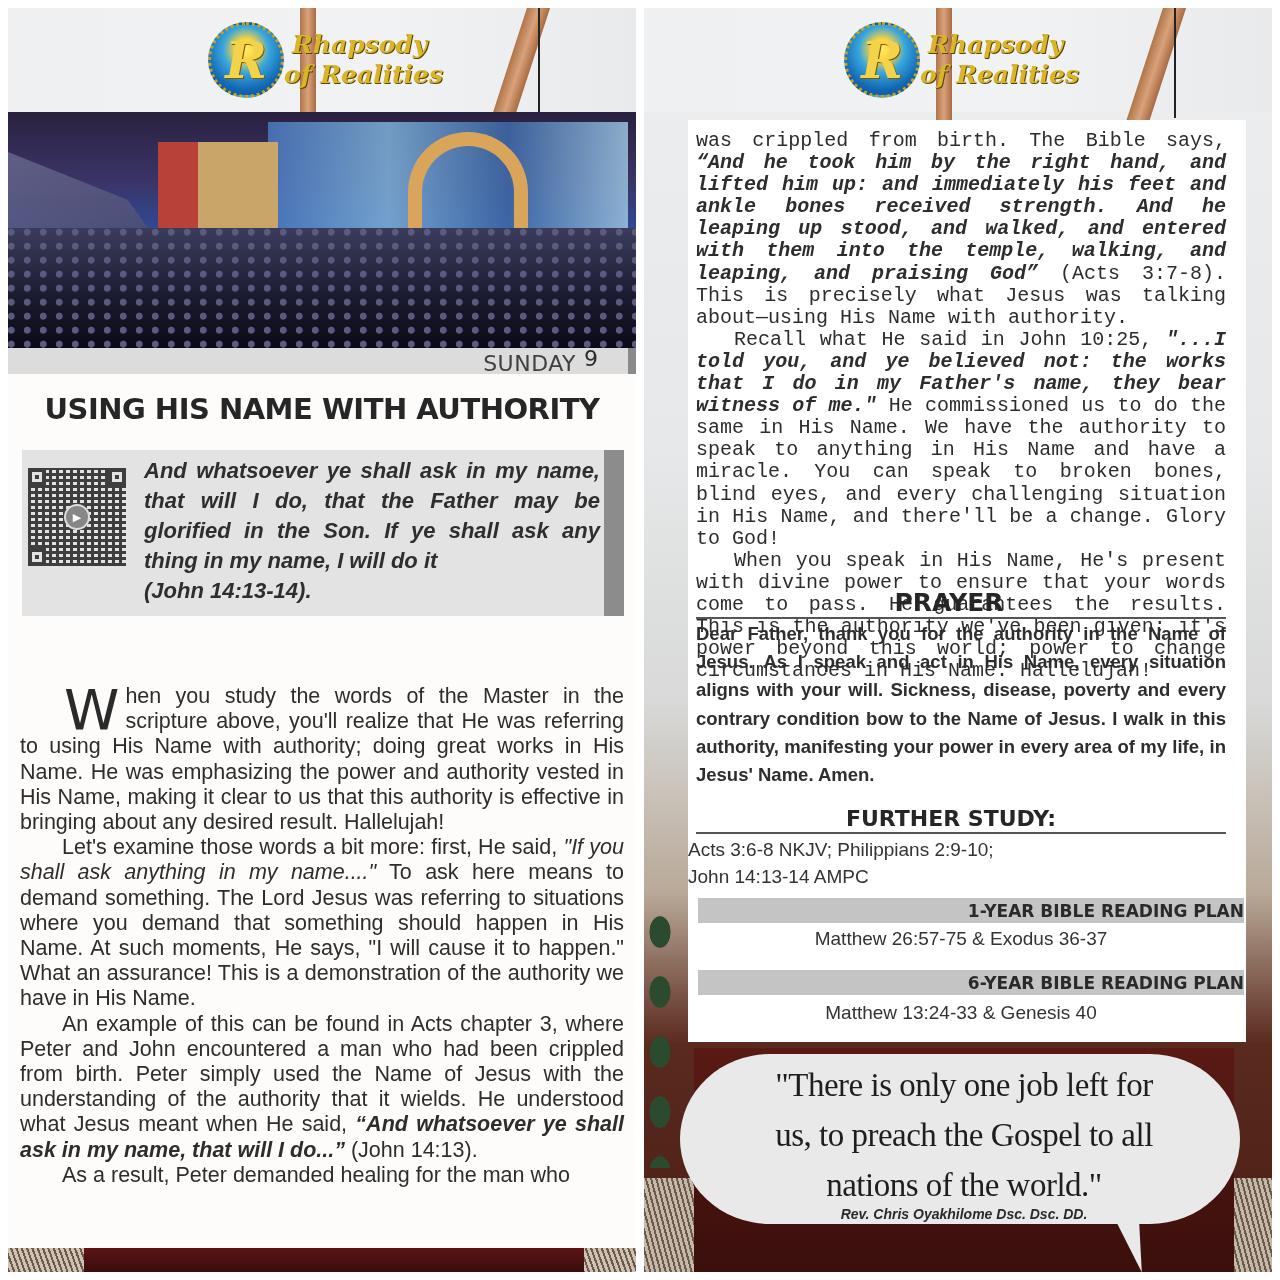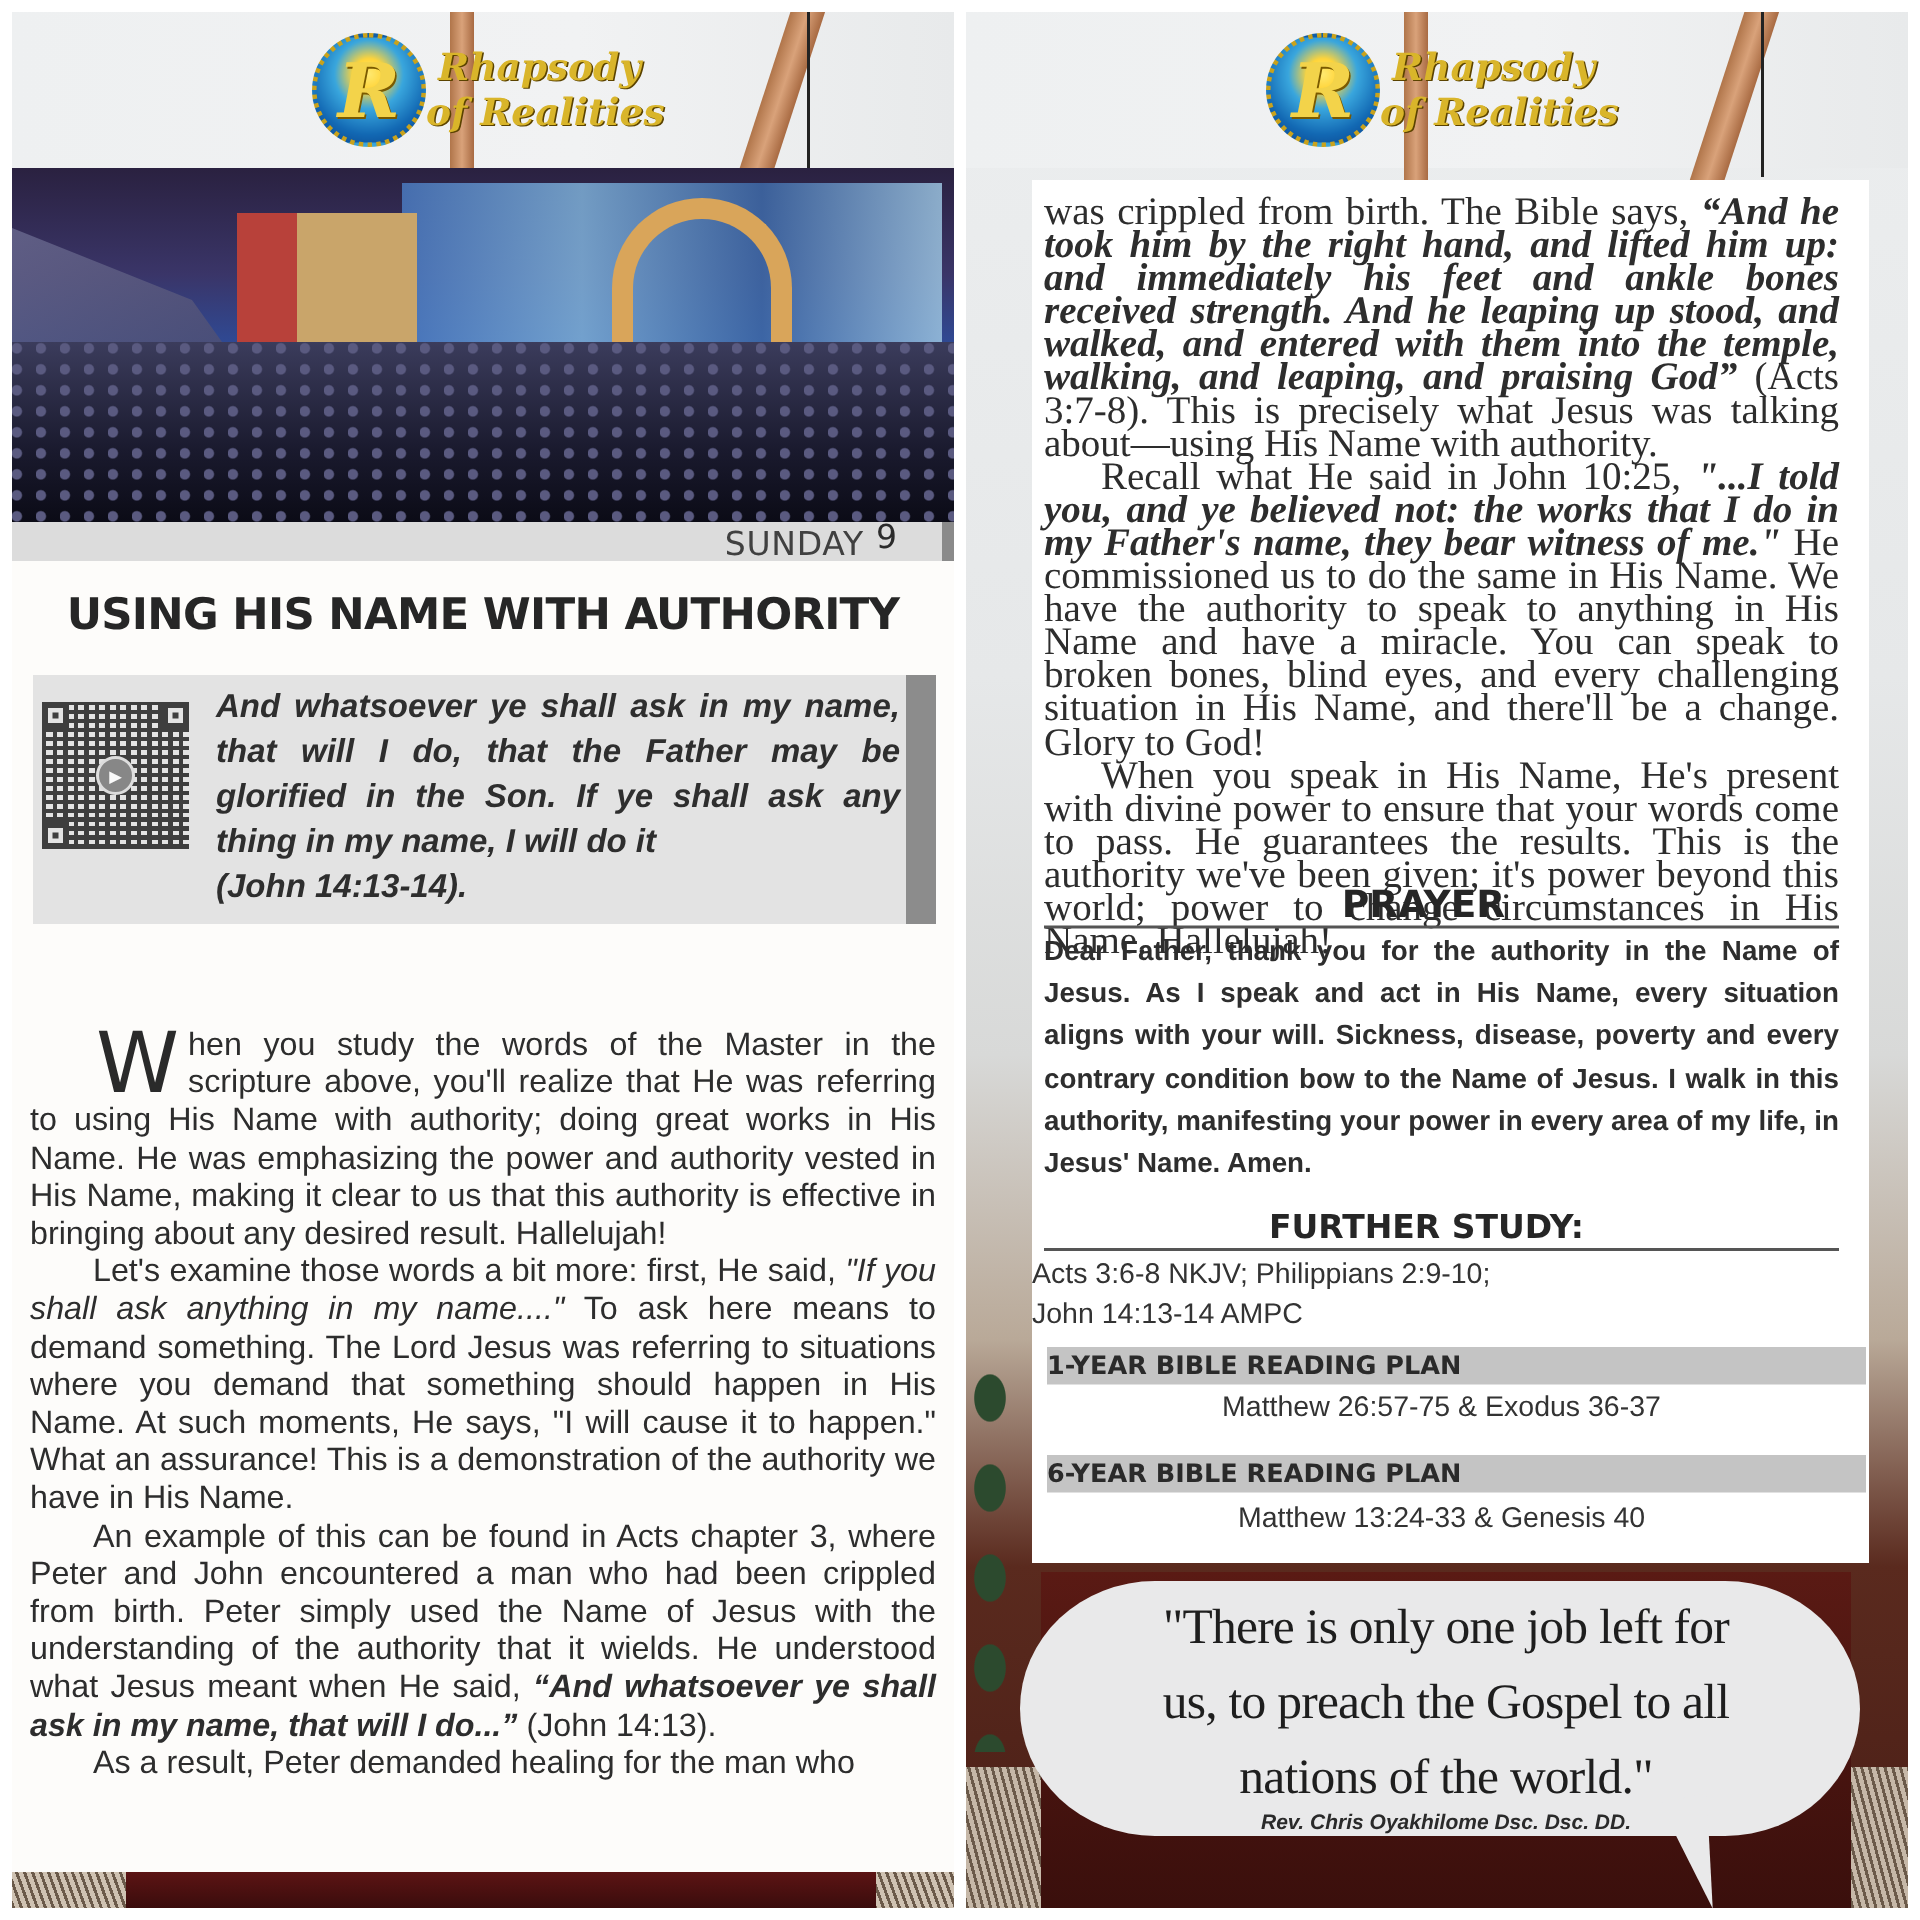--- a/index.html
+++ b/index.html
@@ -76,35 +76,35 @@
   .dropcap { float: left; font-family: "DejaVu Sans", sans-serif; font-size: 56px; line-height: 48px; margin: 2px 6px 0 44px; color: #2a2a2a; }
   .bq { font-weight: bold; font-style: italic; }
   .iq { font-style: italic; }
 
   .left-bottom { position: absolute; left: 0; top: 1240px; width: 628px; height: 24px;
     background: repeating-linear-gradient(70deg,#6b5a4a 0 2px,#cfc2b2 2px 5px); }
   .left-bottom .wood { position: absolute; left: 76px; top: 0; width: 500px; height: 24px; background: linear-gradient(180deg,#5c1414,#3a0c0c); }
 
   
   .card { position: absolute; left: 44px; top: 112px; width: 558px; height: 922px; background: #ffffff; }
-  .body-right { position: absolute; left: 8px; top: 10px; width: 530px; font-family: Liberation Serif, serif;
-    font-size: 26px; line-height: 22.1px; color: #2d2d2d; text-align: justify; }
+  .body-right { position: absolute; left: 8px; top: 10px; width: 530px; font-family: Liberation Mono, monospace;
+    font-size: 20px; line-height: 22.1px; color: #2d2d2d; text-align: justify; }
   .body-right p.indent { text-indent: 38px; }
 
   .sec-heading { position: absolute; left: 0; width: 558px; text-align: center; font-family: "DejaVu Sans", sans-serif;
     font-weight: bold; color: #262626; }
   .prayer-head { top: 468px; font-size: 25px; left: -18px; }
   .rule { position: absolute; left: 8px; width: 530px; height: 2px; background: #555; }
   .rule.r1 { top: 497px; } .rule.r2 { top: 712px; }
   .prayer-text { position: absolute; left: 8px; top: 500px; width: 530px; font-family: "Liberation Sans", sans-serif;
     font-weight: bold; font-size: 18.5px; line-height: 28.2px; color: #2e2e2e; text-align: justify; }
   .further-head { top: 686px; font-size: 22px; left: -16px; }
   .further-refs { position: absolute; left: 0; width: 540px; top: 716px; text-align: left; font-family: "Liberation Sans", sans-serif;
     font-size: 19px; line-height: 27px; color: #333; }
-  .plan-bar { position: absolute; left: 10px; width: 546px; height: 25px; background: #c4c4c4; text-align: left;
+  .plan-bar { position: absolute; left: 10px; width: 546px; height: 25px; background: #c4c4c4; text-align: right;
     font-family: "DejaVu Sans", sans-serif; font-weight: bold; font-size: 17px; line-height: 26px; color: #2a2a2a; }
   .plan-bar.p1 { top: 778px; } .plan-bar.p2 { top: 850px; }
   .plan-text { position: absolute; left: 0; width: 546px; text-align: center; font-family: "Liberation Sans", sans-serif; font-size: 19px; color: #333; }
   .plan-text.t1 { top: 808px; } .plan-text.t2 { top: 882px; }
 
   
   .bubble { position: absolute; left: 36px; top: 1046px; width: 560px; height: 170px; background: #e9e9ea;
     border-radius: 90px / 85px; }
   .bubble-tail { position: absolute; left: 470px; top: 1190px; width: 0; height: 0;
     border-left: 20px solid transparent; border-right: 12px solid transparent; border-top: 76px solid #e9e9ea; transform: rotate(-12deg); }

